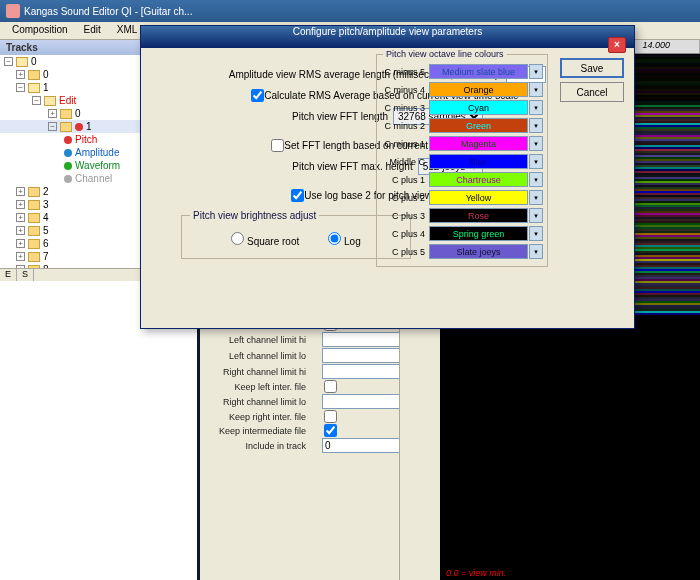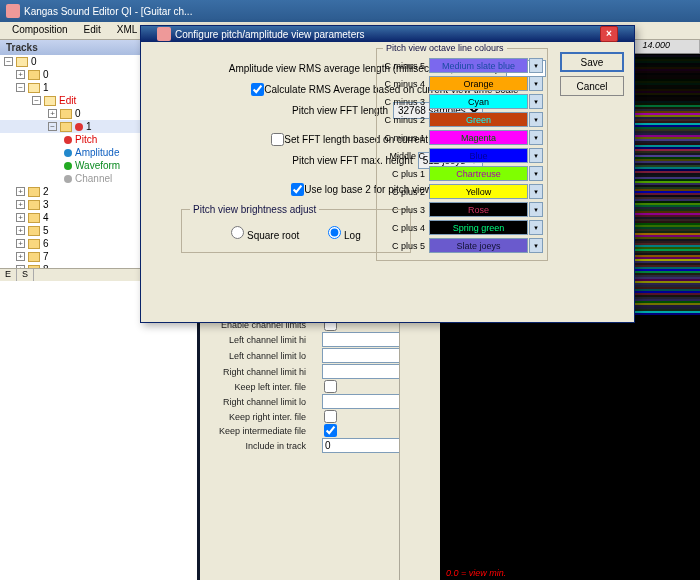--- a/index.html
+++ b/index.html
@@ -41,21 +41,21 @@
 
 .display { flex:1; background:#000; position:relative;font-style:italic; }
 .ruler { position:absolute; top:0; left:0; right:0; height:14px; background:#ddd; border-bottom:1px solid #888; display:flex; }
 .ruler div { flex:1; text-align:center; font-size:9px; border-right:1px solid #aaa; }
 .spectro { position:absolute; top:15px; left:0; right:0; bottom:0; background:#000; }
 .stripe { height:2px; }
 .label-red { position:absolute; color:#f00; font-size:9px; }
 
 
 .dialog { position:absolute; top:25px; left:140px; width:495px; background:#ece9d8; border:1px solid #0a246a; box-shadow:3px 3px 8px rgba(0,0,0,0.3); }
-.dialog-title { height:16px; background:linear-gradient(#3a6ea5,#0a246a); color:#fff; display:flex; align-items:center; padding:0 16px; }
+.dialog-title { height:22px; background:linear-gradient(#3a6ea5,#0a246a); color:#fff; display:flex; align-items:center; padding:0 8px;flex-direction:column; }
 .dialog-title .icon { width:14px; height:14px; background:#e99; margin-right:4px; border-radius:2px; }
 .dialog-title .close { margin-left:auto; width:18px; height:16px; background:#e04343; color:#fff; text-align:center; border:1px solid #a22; border-radius:2px; font-weight:bold; line-height:14px; }
 .dialog-body { padding:10px; position:relative; min-height:280px; }
 .drow { display:flex; align-items:center; margin:6px 0; }
 .drow label { text-align:right; padding-right:5px; }
 .drow input[type=text] { width:40px; height:17px; border:1px solid #7f9db9; padding:0 2px; }
 .drow select { height:17px; border:1px solid #7f9db9; font-size:10px; }
 .drow.center { justify-content:center; }
 .fset { border:1px solid #b9b19c; padding:5px 8px; margin-top:8px; position:relative; }
 .fset legend { padding:0 3px; color:#114; }

